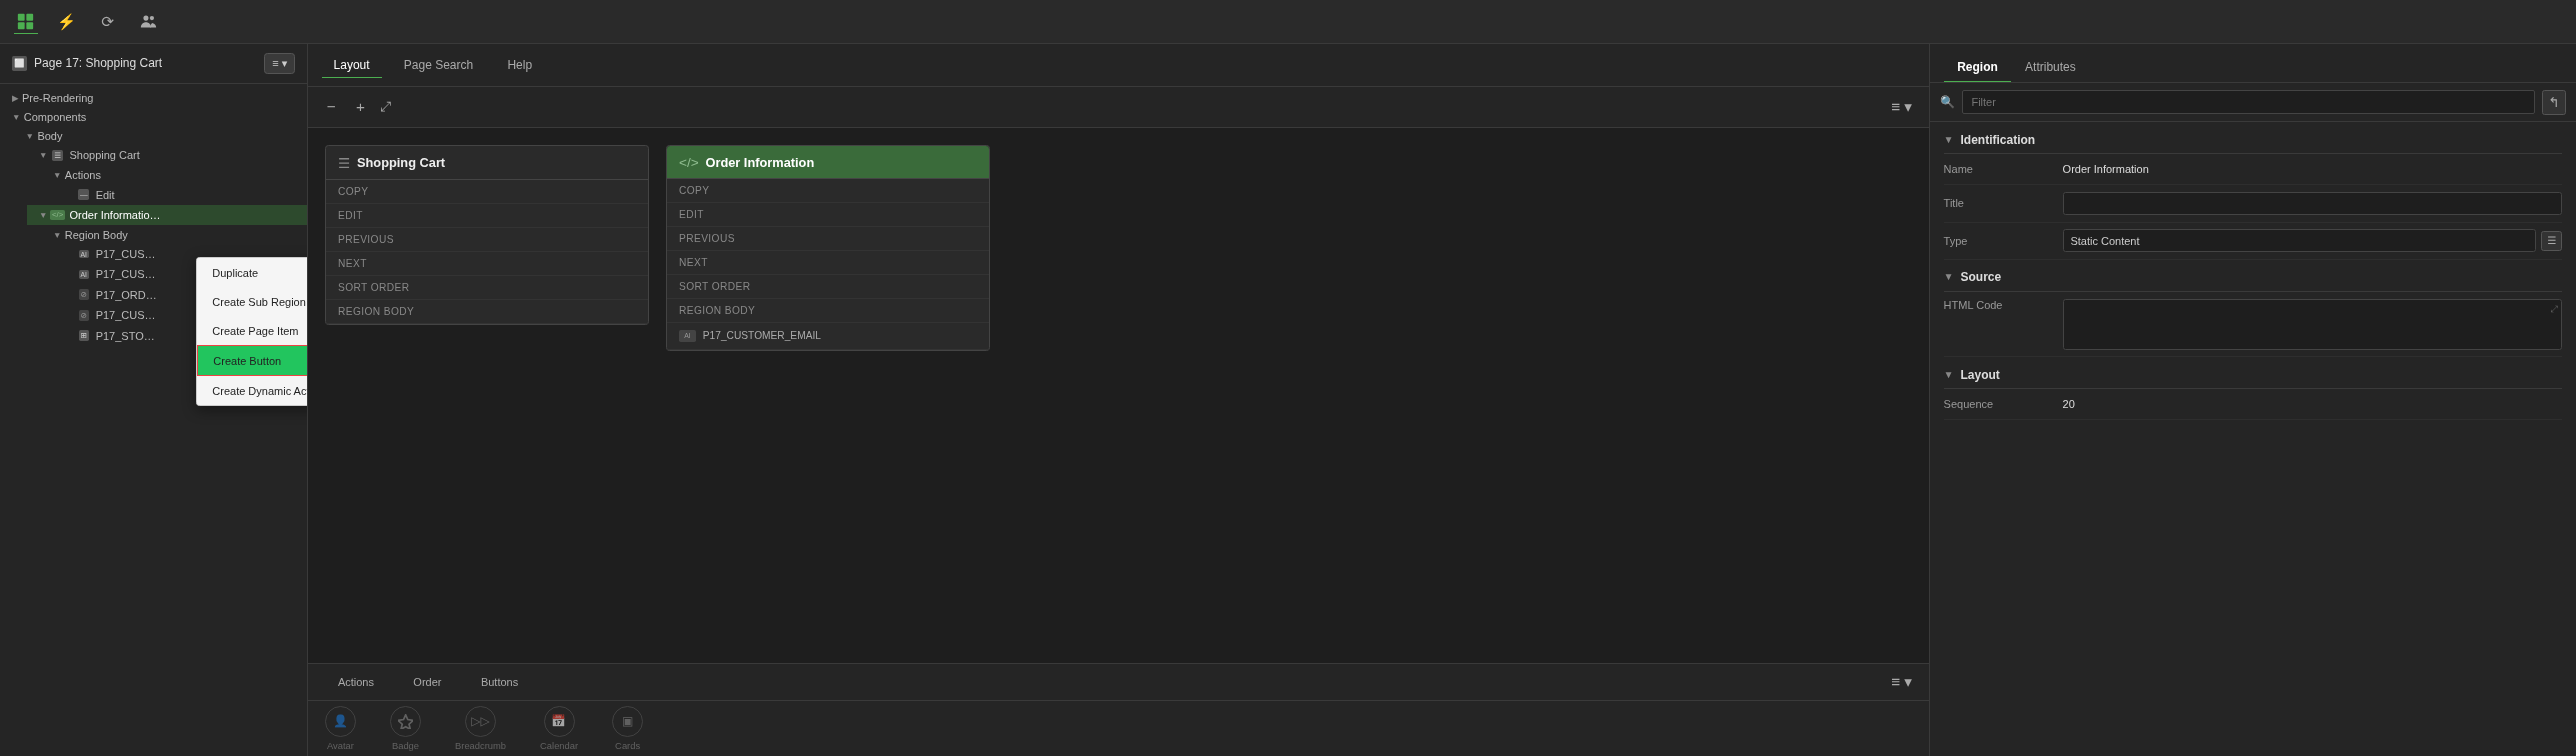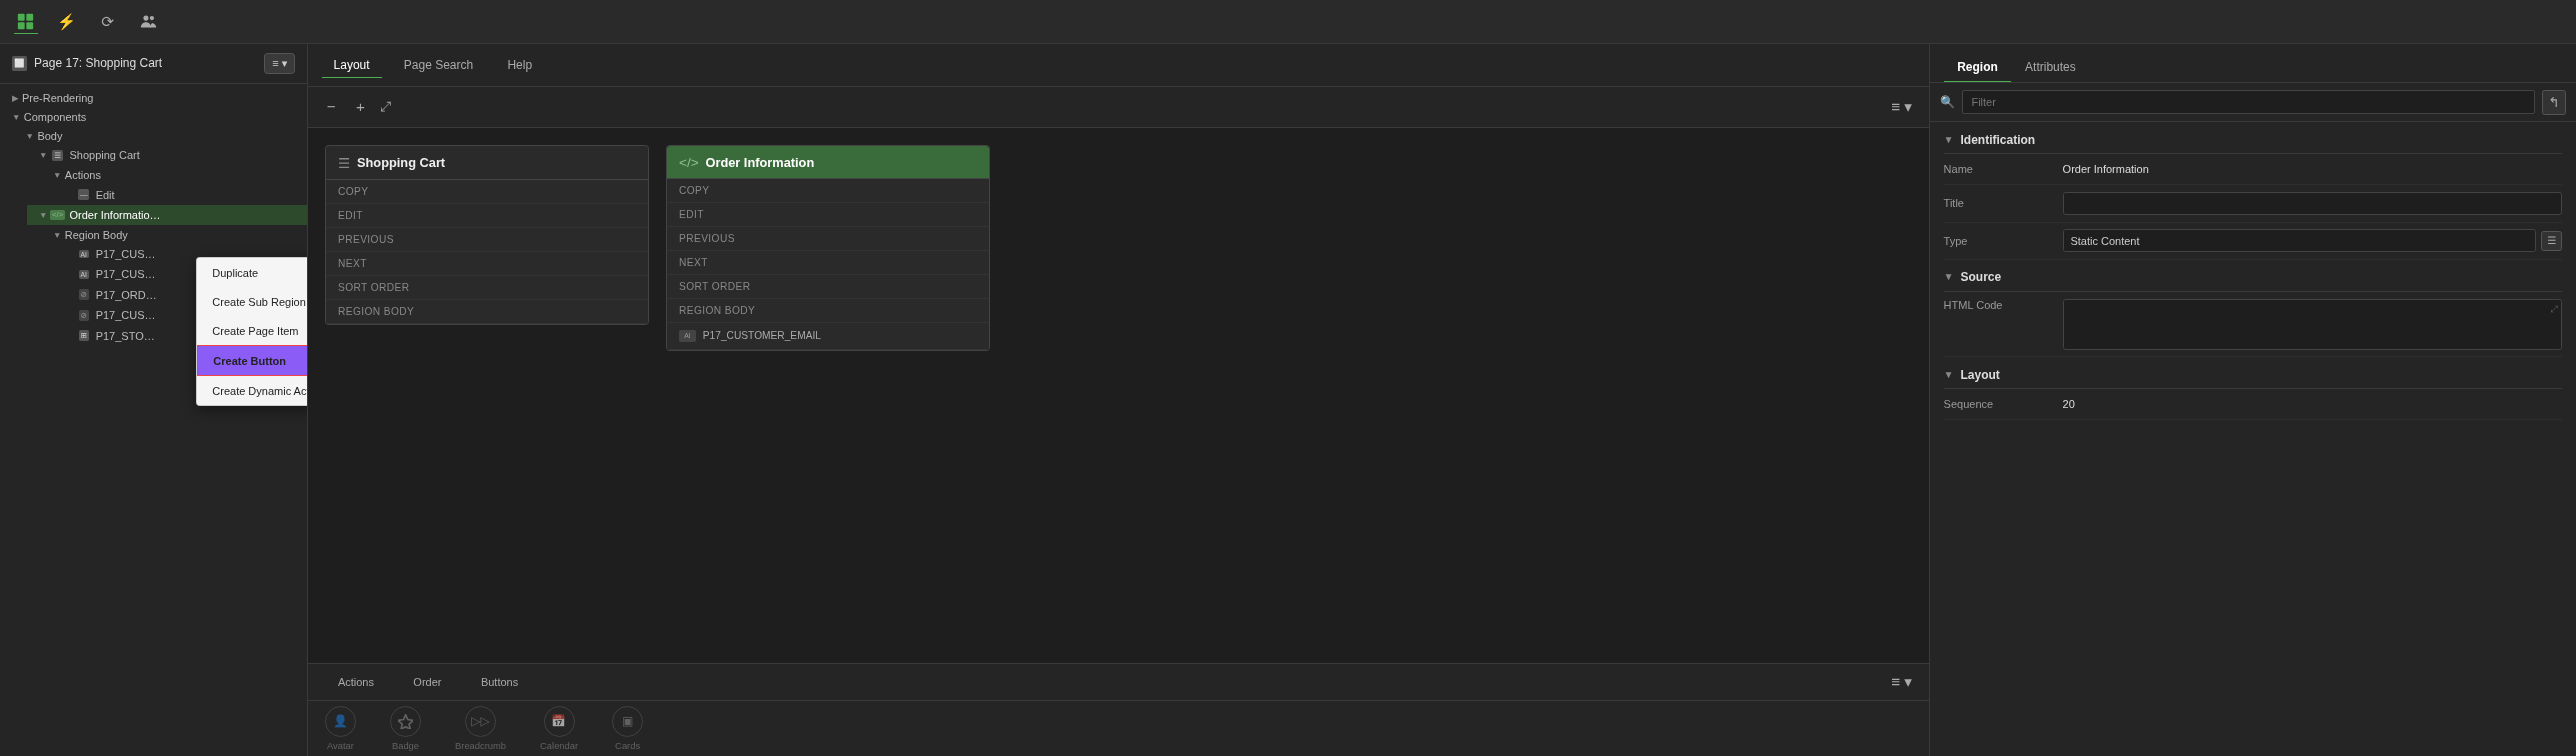--- a/index.html
+++ b/index.html
@@ -117,24 +117,24 @@
       margin-left: 17px;
     }
     .context-menu-item {
       padding: 8.5px 15.3px;
       font-size: 11px;
       color: #222;
       cursor: pointer;
       background: #f5f5f5;
     }
     .context-menu-item.highlighted {
-      background: #8b5cf6;
+      background: #22c55e;
       border: 1.7px solid #e44;
       color: #222;
-      font-weight: 700;
+      font-weight: 400;
     }
 
     
     .center-area {
       flex: 1;
       display: flex;
       flex-direction: column;
       background: #1e1e1e;
       overflow: hidden;
     }

